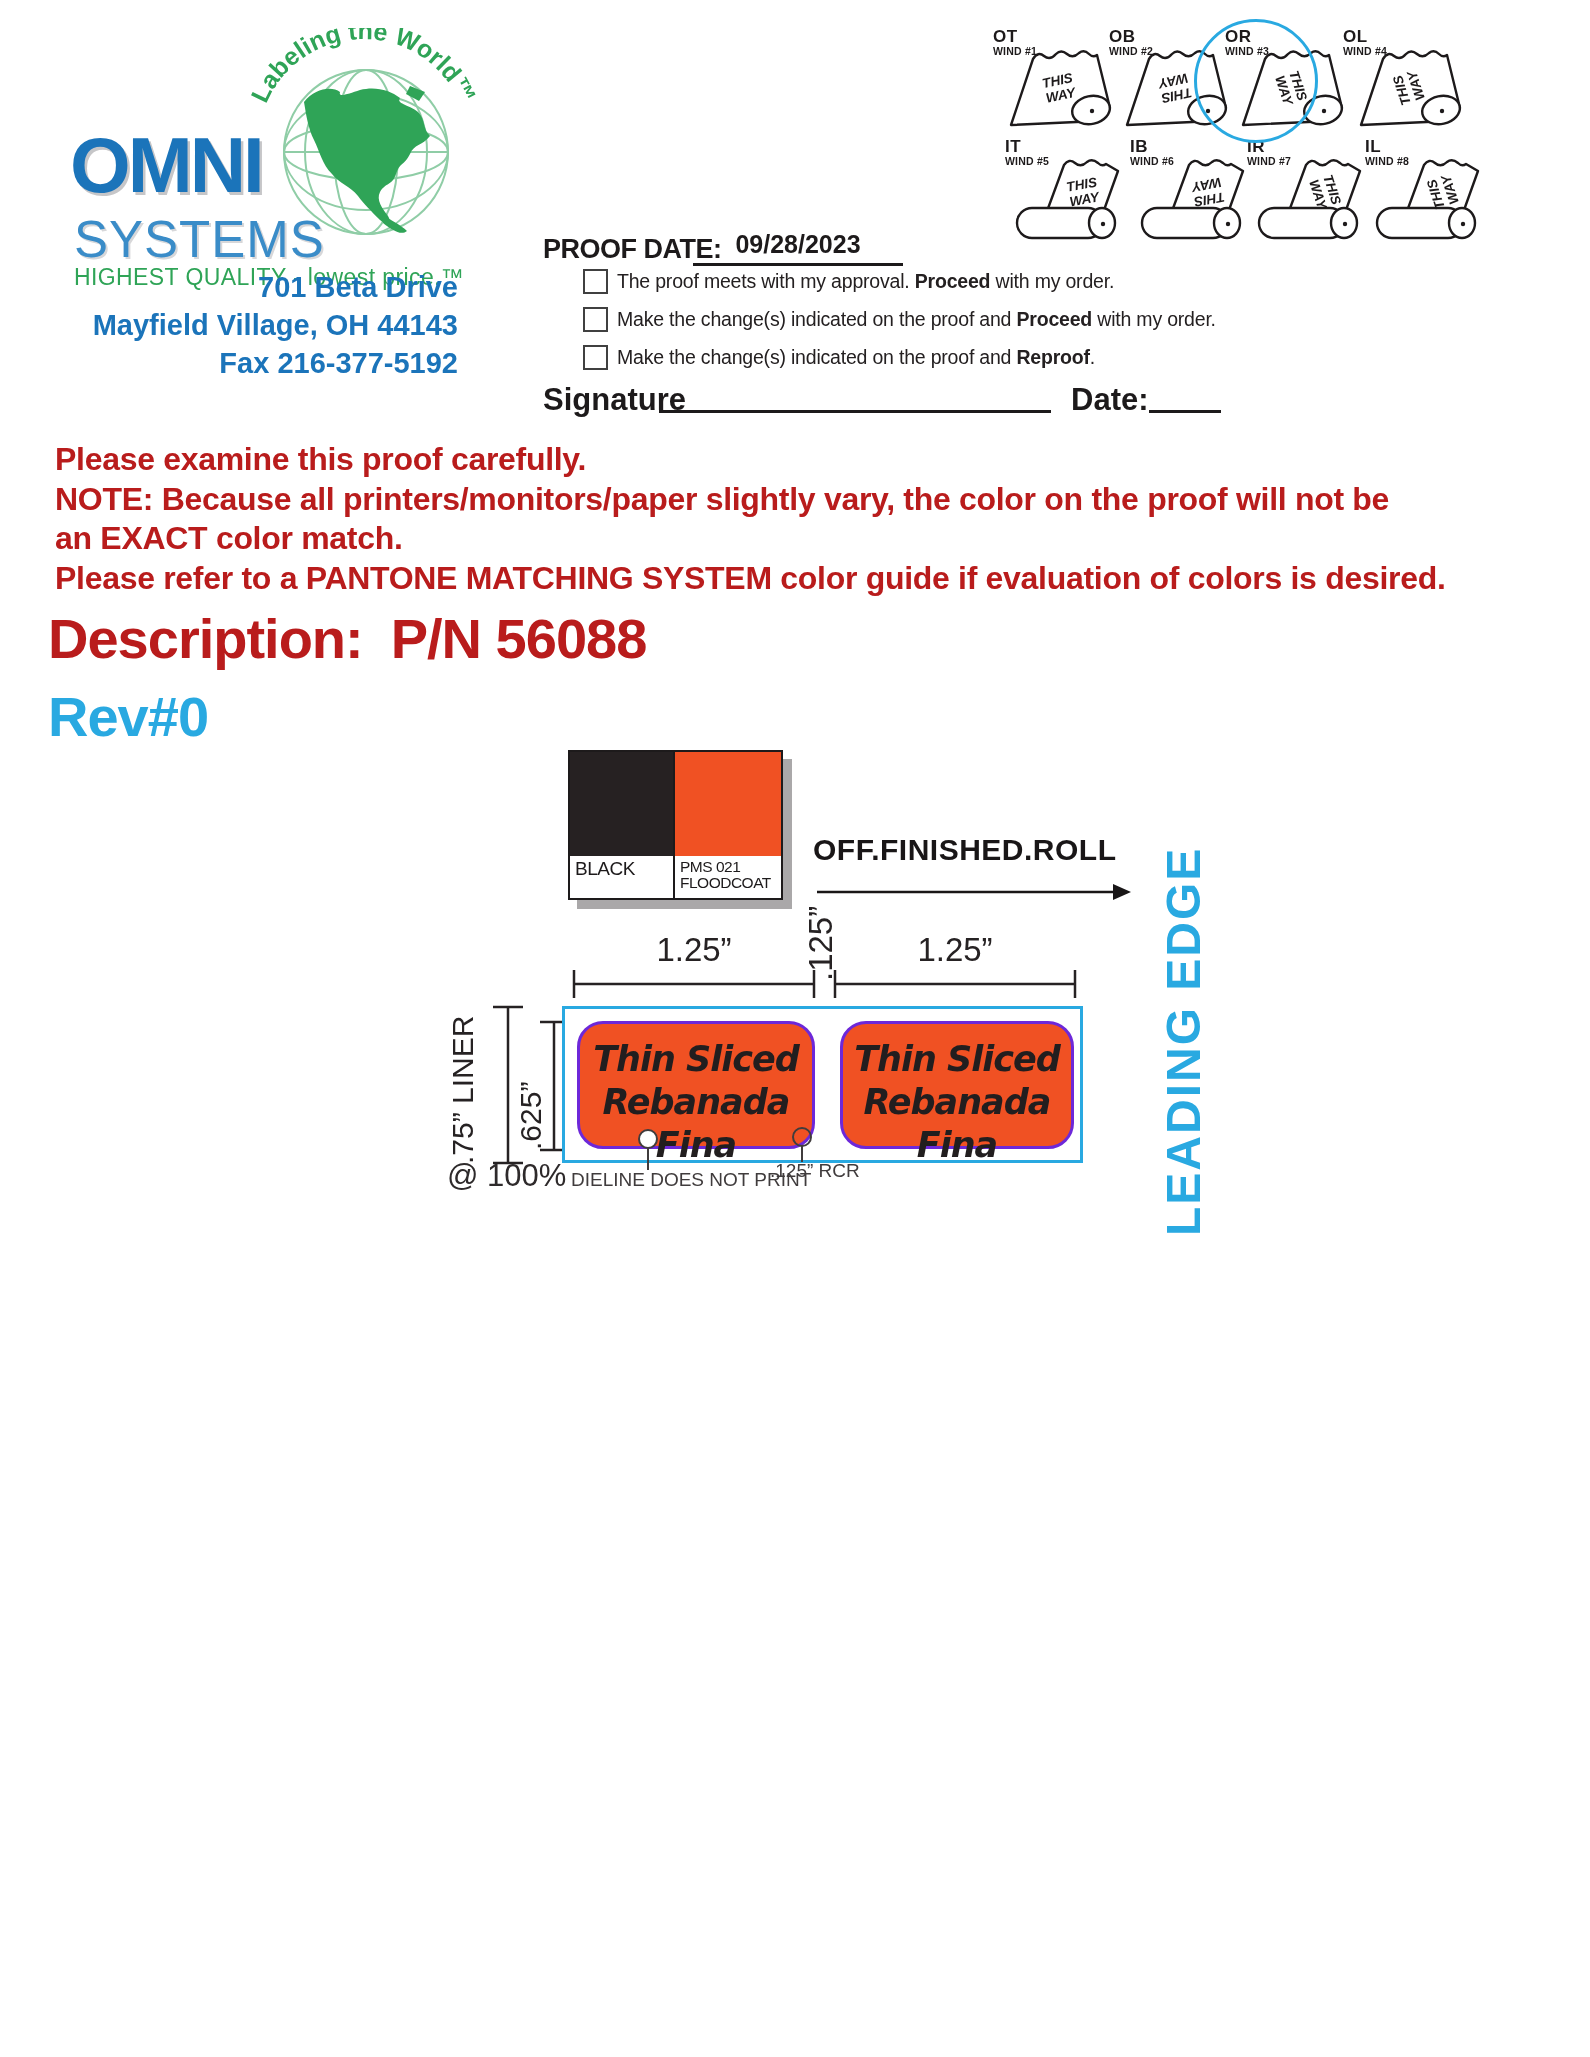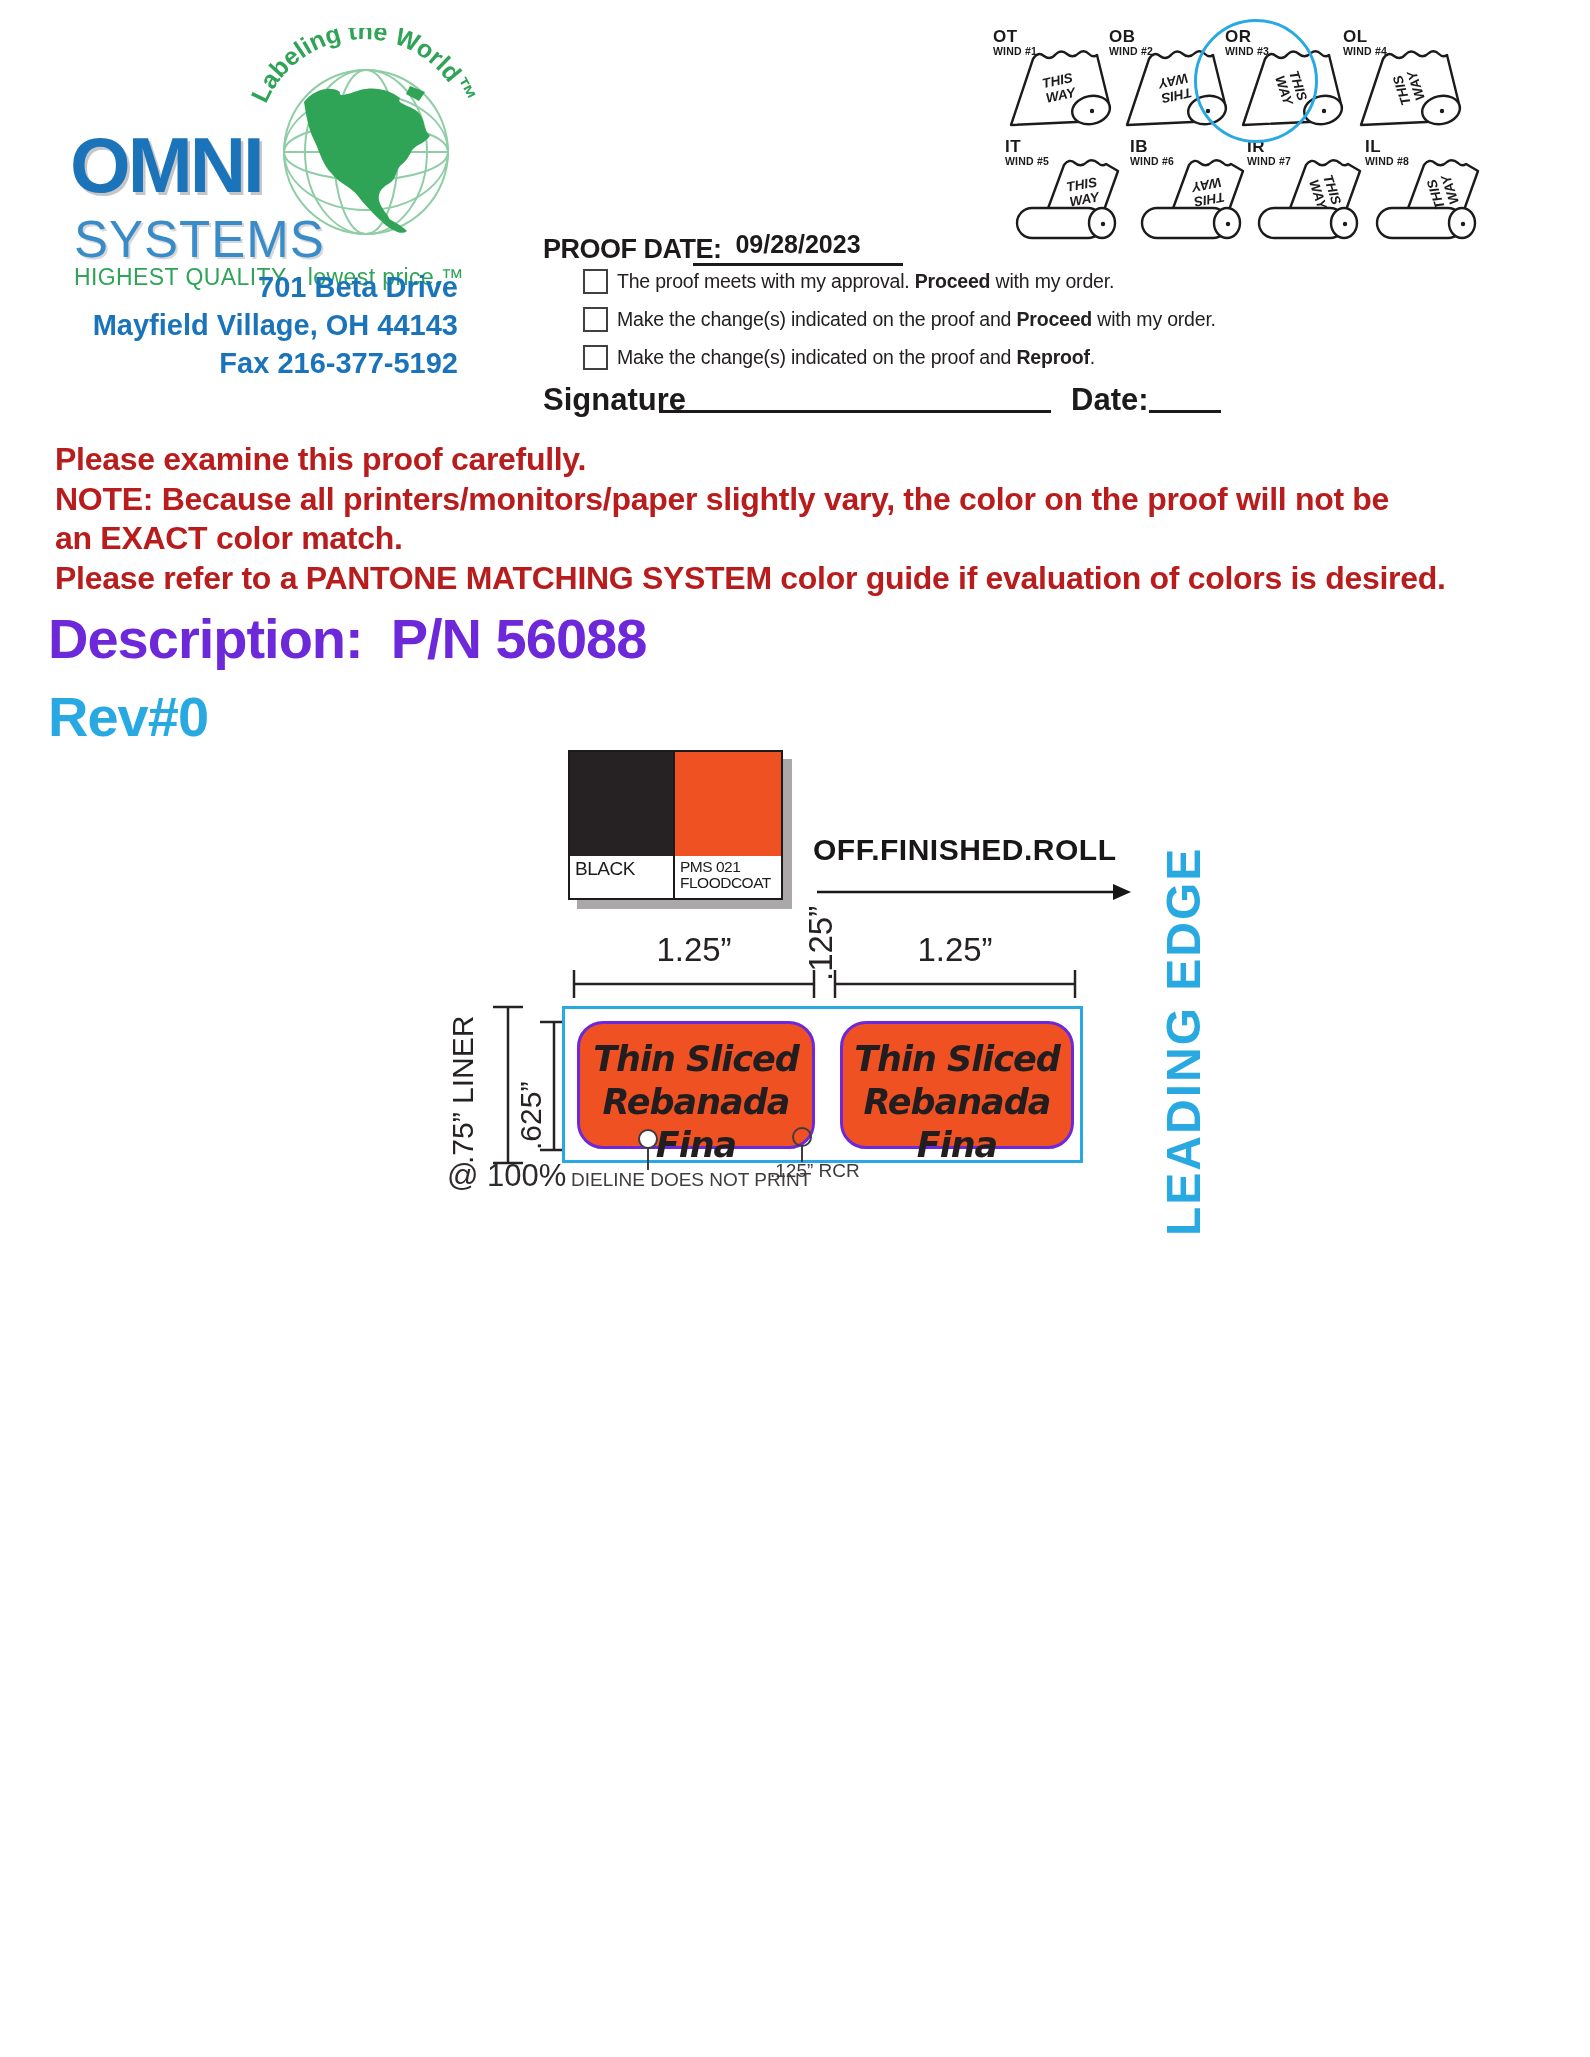--- a/index.html
+++ b/index.html
@@ -41,21 +41,21 @@
   .wind-num{font-size:10.5px;font-weight:bold;letter-spacing:.2px;}
   .wind-art{position:absolute;left:6px;top:16px;}
   .wind-selected-circle{position:absolute;left:209px;top:-9px;width:118px;height:118px;
         border:3px solid #29A9E1;border-radius:50%;z-index:3;}
 
   
   .notice{left:55px;top:440px;font-size:32px;font-weight:bold;color:#b91c1c;
           line-height:39.5px;letter-spacing:-.3px;white-space:nowrap;}
 
   
-  .desc1{left:48px;top:606px;font-size:56px;font-weight:bold;color:#6d28d9;letter-spacing:-1px;}
+  .desc1{left:48px;top:606px;font-size:56px;font-weight:bold;color:#b91c1c;letter-spacing:-1px;}
   .desc1 .pn{margin-left:28px;}
   .desc2{left:48px;top:684px;font-size:56px;font-weight:bold;color:#29A9E1;letter-spacing:-1px;}
 
   
   .swatch{width:110px;height:150px;border:2px solid #1d1a1b;background:#fff;
           box-shadow:9px 9px 0 #aaa8a9;box-sizing:border-box;}
   .swatch-color{width:100%;height:104px;}
   .swatch-label{padding:3px 5px 0 5px;color:#1d1a1b;}
   .swatch-label .l1{font-size:19px;line-height:20px;letter-spacing:-.5px;}
   .swatch-label .s{font-size:15.5px;line-height:16px;letter-spacing:-.5px;}

